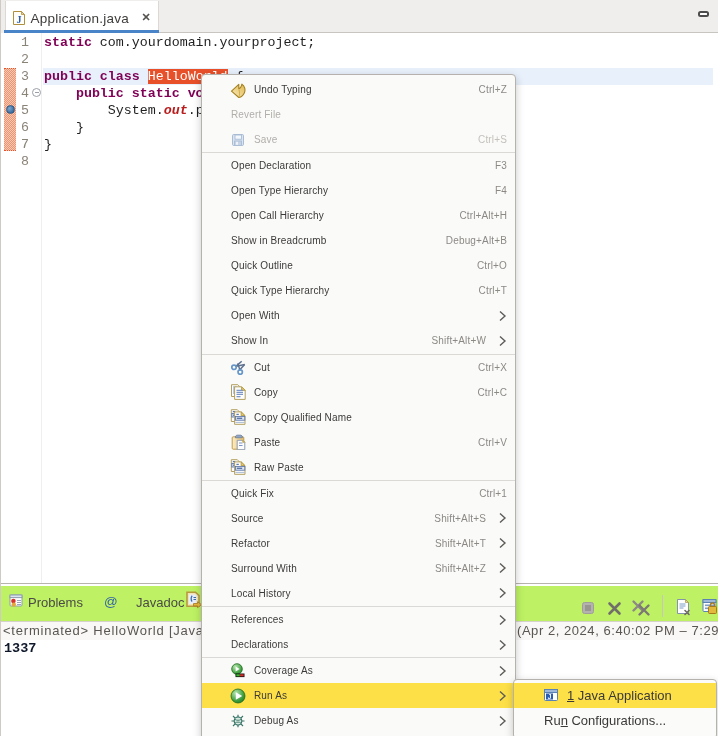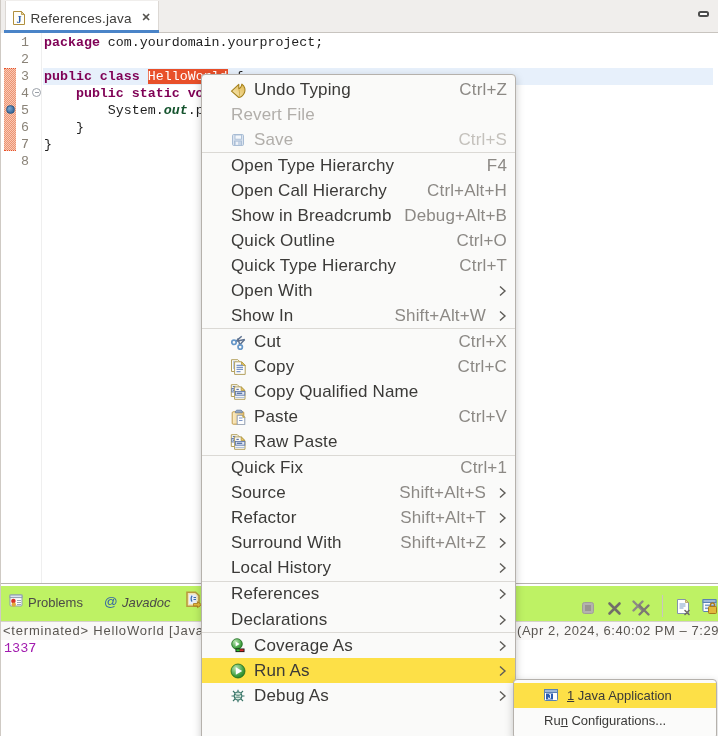--- a/index.html
+++ b/index.html
@@ -24,34 +24,34 @@
      background:radial-gradient(circle at 35% 35%, #7ba7cf, #3d6d9e 70%);border:1px solid #2e5a86;box-sizing:border-box;}
   #lnums{position:absolute;left:0px;top:0.5px;width:28px;text-align:right;white-space:pre;
      font-family:"Liberation Mono",monospace;font-size:13.3px;line-height:17px;color:#8a8378;}
   #foldline{position:absolute;left:40px;top:0;width:1px;height:550px;background:#efefef;}
   #foldminus{position:absolute;left:31px;top:54.5px;width:9px;height:9px;border:1px solid #9aa0a8;border-radius:50%;box-sizing:border-box;background:#fff;}
   #foldminus:after{content:"";position:absolute;left:1.5px;top:3px;width:4px;height:1px;background:#9aa0a8;}
   #code{position:absolute;left:43px;top:0.5px;font-family:"Liberation Mono",monospace;
      font-size:13.3px;line-height:17px;color:#1f1f1f;white-space:pre;}
   .kw{color:#7f0055;font-weight:bold;}
   .sel{background:#e8502a;color:#ffffff;}
-  .fld{color:#14532d;font-weight:bold;font-style:italic;}
+  .fld{color:#b91c1c;font-weight:bold;font-style:italic;}
   
   #panel{position:absolute;left:0;top:583px;width:718px;height:153px;background:#ffffff;border-top:1.5px solid #b7b3ad;box-sizing:border-box;}
   #ptabs{position:absolute;left:0;top:1.5px;width:718px;height:36px;background:#bef264;border-bottom:1px solid #d5d1cb;box-sizing:border-box;}
   .ptablbl{position:absolute;top:9.5px;font-size:13px;color:#4b4a48;}
   #phead{position:absolute;left:0;top:38px;width:718px;height:18px;background:#f9f8f7;}
   #phead .lt{position:absolute;left:2px;top:1px;width:500px;overflow:hidden;font-size:13px;letter-spacing:0.78px;color:#5a5651;white-space:nowrap;}
   #phead .rt{position:absolute;left:516px;top:1px;font-size:13px;letter-spacing:0.55px;color:#5a5651;white-space:nowrap;}
-  #pout{position:absolute;left:3px;top:57px;font-family:"Liberation Mono",monospace;font-size:13.5px;font-weight:normal;color:#a21caf;}
+  #pout{position:absolute;left:3px;top:57px;font-family:"Liberation Mono",monospace;font-size:13.5px;font-weight:bold;color:#0f172a;}
   
   #menu{position:absolute;left:200px;top:74px;width:315px;height:680px;background:#fbfbfa;
      border:1px solid #b5b1ac;border-radius:4px;box-shadow:0 3px 8px rgba(0,0,0,.22);
      box-sizing:border-box;padding-top:2px;background:#fafaf9;}
-  .mi{height:25.05px;display:flex;align-items:center;padding:0 8px 0 29px;font-size:17px;letter-spacing:0.15px;color:#3b3a38;position:relative;}
+  .mi{height:25.05px;display:flex;align-items:center;padding:0 8px 0 29px;font-size:10px;letter-spacing:0.15px;color:#3b3a38;position:relative;}
   .mi .ic{position:absolute;left:28px;top:50%;margin-top:-8px;width:16px;height:16px;}
   .mi.withic{padding-left:52px;}
   .mi .sc{margin-left:auto;color:#8c8985;}
   .mi .arr{width:9px;margin-left:12px;flex:none;}
   .mi.dis{color:#b1aeaa;}
   .mi.dis .sc{color:#c4c1bc;}
   .mi.hl{background:#fde047;}
   .msep{height:1px;background:#dbd9d5;}
   #submenu{position:absolute;left:512px;top:679px;width:203.5px;height:60px;background:#fbfbfa;
      border:1px solid #b5b1ac;border-radius:4px;box-shadow:0 3px 8px rgba(0,0,0,.22);
@@ -72,57 +72,57 @@
 3
 4
 5
 6
 7
 8</div>
     <div id="rangebar"></div>
     <div id="bpdot"></div>
     <div id="foldline"></div>
     <div id="foldminus"></div>
-    <div id="code"><span class="kw">package</span> com.yourdomain.yourproject;
+    <div id="code"><span class="kw">static</span> com.yourdomain.yourproject;
 
 <span class="kw">public class</span> <span class="sel">HelloWorld</span> {
     <span class="kw">public static void</span> main(String[] args) {
         System.<span class="fld">out</span>.println(<span>"1337"</span>);
     }
 }
 </div>
   </div>
 
   <div id="tabbar">
     <div class="grayline"></div>
     <div id="tab1">
       <svg style="position:absolute;left:6px;top:9px;" width="14" height="16" viewBox="0 0 14 16">
           <path d="M1.5,1.5 h8 l3,3 v10 h-11 z" fill="#fffef8" stroke="#b08f3e"></path>
           <path d="M9.5,1.5 l3,3 h-3 z" fill="#e8d49a" stroke="#b08f3e" stroke-width="0.8"></path>
           <text x="7" y="12.5" font-size="10" fill="#2a5db0" font-family="Liberation Serif" font-weight="bold" text-anchor="middle">J</text>
         </svg>
-      <span class="txt">References.java</span>
+      <span class="txt">Application.java</span>
       <span class="close">✕</span>
     </div>
     <div id="tabblue"></div>
   </div>
   <div id="minico"></div>
 
   <div id="panel">
     <div id="ptabs">
       <svg style="position:absolute;left:8px;top:7px;" width="15" height="15" viewBox="0 0 15 15">
           <rect x="1" y="2" width="12" height="11" rx="1" fill="#fdfdfd" stroke="#8e9cb0"></rect>
           <rect x="1" y="2" width="12" height="2.6" fill="#dde4ee" stroke="#8e9cb0"></rect>
           <circle cx="4.4" cy="8" r="2.3" fill="#d8332a"></circle>
           <circle cx="4.8" cy="11.6" r="2.2" fill="#e2a93c"></circle>
           <path d="M8,7.5 h4 M8,9.5 h4 M8,11.5 h4" stroke="#9aa6b8" stroke-width="1"></path>
         </svg>
       <span class="ptablbl" style="left:27px;">Problems</span>
       <span style="position:absolute;left:103px;top:8px;font-size:13.5px;color:#3465a4;">@</span>
-      <span class="ptablbl" style="left:121px;font-style:italic;">Javadoc</span>
+      <span class="ptablbl" style="left:135px;">Javadoc</span>
       <svg style="position:absolute;left:184px;top:5px;" width="17" height="19" viewBox="0 0 17 19">
           <path d="M2,1.2 h8.5 l3.5,3.5 v10.5 h-12 z" fill="#f2e4b2" stroke="#b89a3e" stroke-width="1.6"></path>
           <rect x="4" y="3.5" width="7.5" height="9.5" fill="#e8eefa"></rect>
           <path d="M7.2,4.8 c-1.4,1.2 -1.4,4.5 0,5.8" stroke="#3a6cb0" stroke-width="1.3" fill="none"></path>
           <path d="M8.5,6.5 h2.5 M8.5,8.5 h2.5" stroke="#3a6cb0" stroke-width="1.1"></path>
           <path d="M8.5,12.5 h4 v-1.8 l4,3 l-4,3 v-1.8 h-4 z" fill="#e8b83c" stroke="#a8781c" stroke-width="0.8"></path>
         </svg>
 
       <svg style="position:absolute;left:581px;top:16.5px;" width="12" height="12" viewBox="0 0 12 12">
           <rect x="0.5" y="0.5" width="11" height="11" rx="2" fill="#b4b2ae" stroke="#a19e99"></rect>
@@ -170,20 +170,21 @@
           <path d="M8.9,7.2 C9.7,9.8 9.8,12.6 9,15.2" fill="none" stroke="#cfa94a" stroke-width="0.9"></path>
         </svg>Undo Typing<span class="sc">Ctrl+Z</span></div>
     <div class="mi dis">Revert File</div>
     <div class="mi withic dis"><svg class="ic" viewBox="0 0 16 16">
           <rect x="2.5" y="2.5" width="11" height="11" rx="1.2" fill="#dbe4f0" stroke="#a8bcd4"></rect>
           <rect x="5" y="3" width="6.5" height="4.2" fill="#f4f7fb" stroke="#a8bcd4" stroke-width="0.9"></rect>
           <rect x="4.5" y="9" width="7" height="4.5" fill="#c6d4e6" stroke="#a8bcd4" stroke-width="0.9"></rect>
           <rect x="6" y="9.8" width="2" height="3" fill="#eef2f8"></rect>
         </svg>Save<span class="sc">Ctrl+S</span></div>
     <div class="msep"></div>
+    <div class="mi">Open Declaration<span class="sc">F3</span></div>
     <div class="mi">Open Type Hierarchy<span class="sc">F4</span></div>
     <div class="mi">Open Call Hierarchy<span class="sc">Ctrl+Alt+H</span></div>
     <div class="mi">Show in Breadcrumb<span class="sc">Debug+Alt+B</span></div>
     <div class="mi">Quick Outline<span class="sc">Ctrl+O</span></div>
     <div class="mi">Quick Type Hierarchy<span class="sc">Ctrl+T</span></div>
     <div class="mi">Open With<span class="sc"></span><svg class="arr" width="9" height="12" viewBox="0 0 9 12">
           <path d="M2,1.5 L7,6 L2,10.5" stroke="#5e5c58" stroke-width="1.4" fill="none"></path>
         </svg></div>
     <div class="mi">Show In<span class="sc">Shift+Alt+W</span><svg class="arr" width="9" height="12" viewBox="0 0 9 12">
           <path d="M2,1.5 L7,6 L2,10.5" stroke="#5e5c58" stroke-width="1.4" fill="none"></path>

